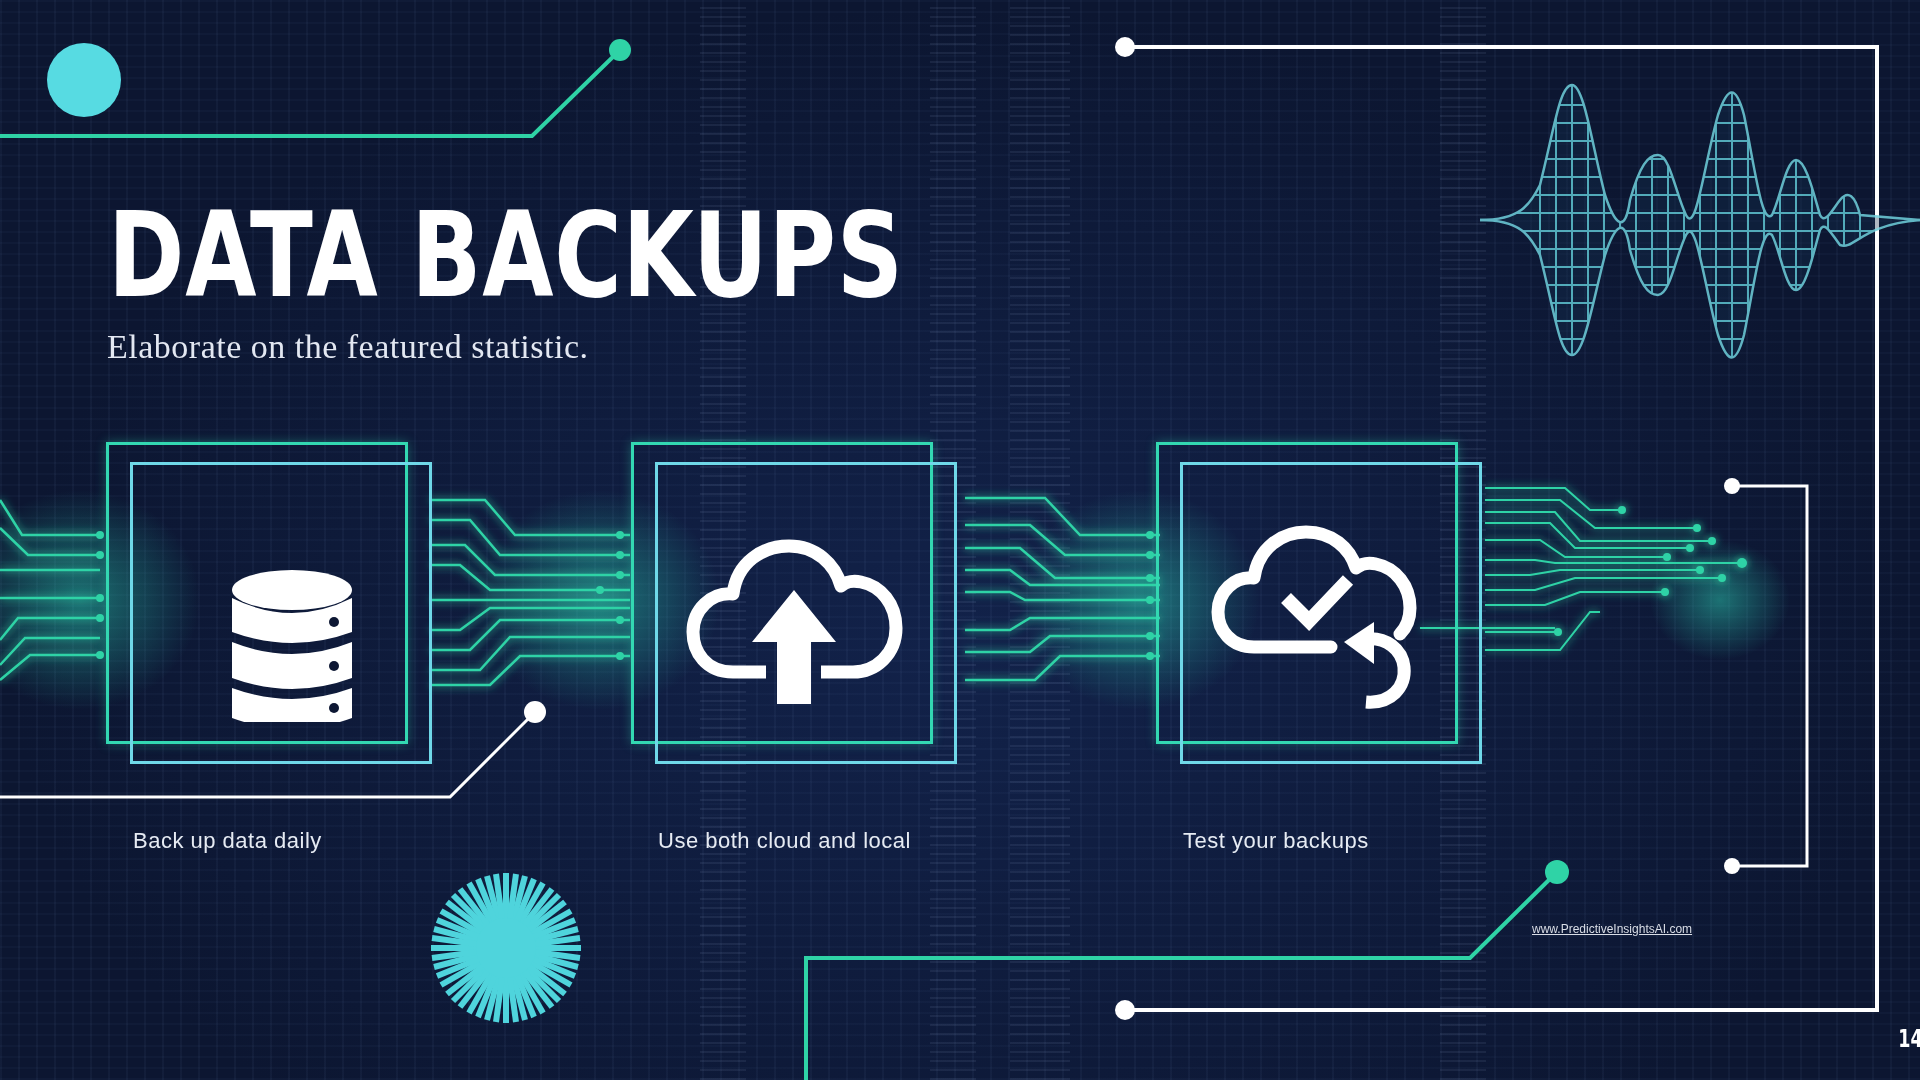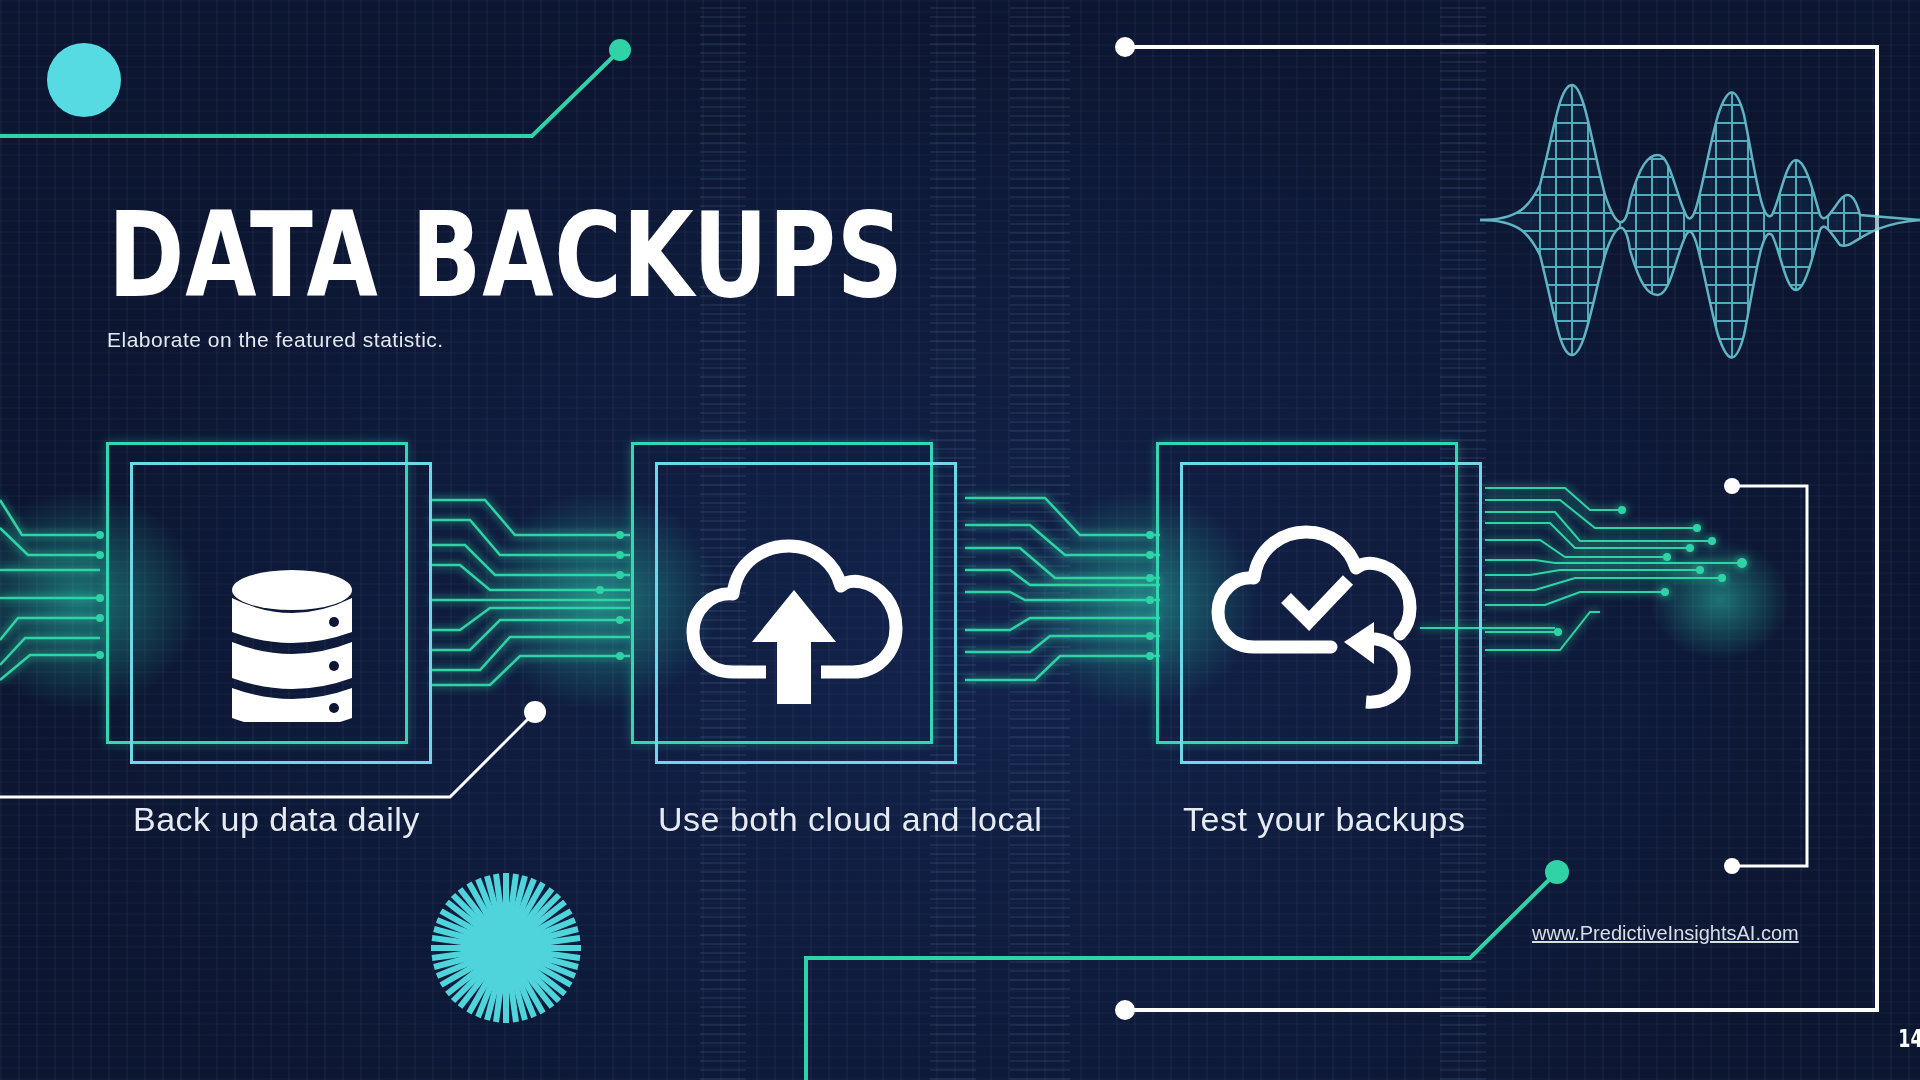--- a/index.html
+++ b/index.html
@@ -19,31 +19,31 @@
     background:repeating-linear-gradient(0deg, rgba(150,170,210,0.10) 0 2px, transparent 2px 9px); }
   svg.overlay { position:absolute; left:0; top:0; }
   .title {
     position:absolute; left:108px; top:196px; margin:0;
     font-family:"DejaVu Sans", sans-serif; font-weight:bold;
     font-size:118px; line-height:118px; color:#ffffff;
     transform:scaleX(0.78); transform-origin:left top; letter-spacing:1px;
   }
   .subtitle {
     position:absolute; left:107px; top:328px;
-    font-size:21px; color:#e3e8f2; letter-spacing:0.5px;
+    font-size:34px; color:#e3e8f2; letter-spacing:0.5px;font-family:Liberation Serif, serif;
   }
   .card { position:absolute; width:320px; height:320px; }
   .frame-a { position:absolute; left:0; top:0; width:296px; height:296px;
     border:3px solid #33d8b2; box-shadow:0 0 10px rgba(51,216,178,0.35); }
   .frame-b { position:absolute; left:24px; top:20px; width:296px; height:296px;
     border:3px solid #6fd8e8; }
   .card .icon { position:absolute; left:40px; top:40px; width:240px; height:240px; }
-  .caption { position:absolute; top:800px; font-size:34px; color:#e6ebf3; letter-spacing:0.5px; }
+  .caption { position:absolute; top:828px; font-size:22px; color:#e6ebf3; letter-spacing:0.5px; }
   .link {
-    position:absolute; left:1532px; top:922px; font-size:20px; color:#d9dde6;
+    position:absolute; left:1532px; top:922px; font-size:12px; color:#d9dde6;
     text-decoration:underline;
   }
   .page-num {
     position:absolute; left:1893px; top:1024px; font-family:"DejaVu Sans", sans-serif;
     font-weight:bold; font-size:25px; color:#ffffff; transform:scaleX(0.7);
   }
 </style>
 </head>
 <body>
 

